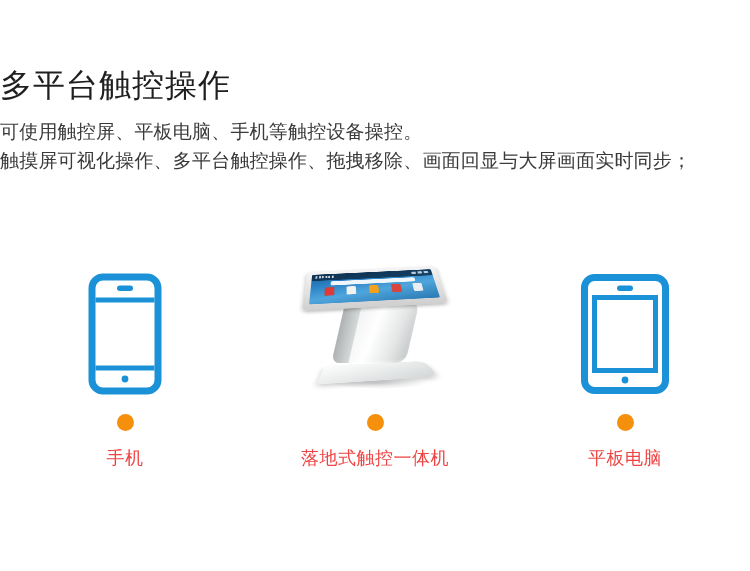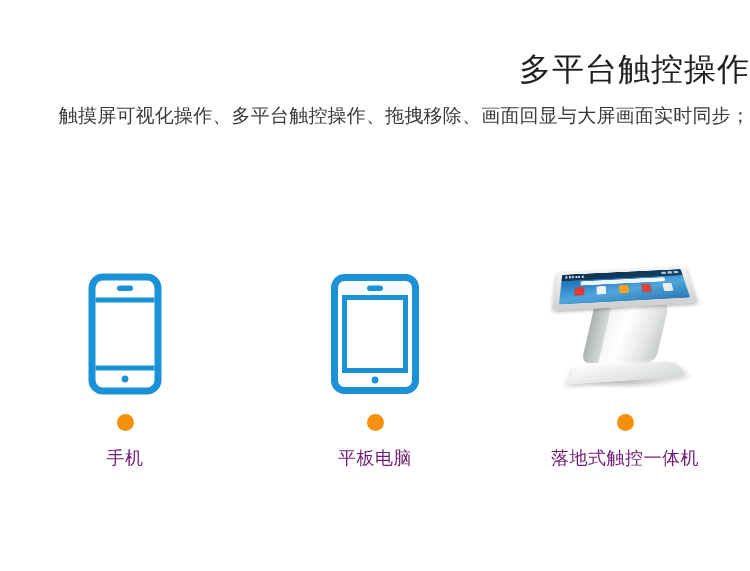--- a/index.html
+++ b/index.html
@@ -12,24 +12,24 @@
     background: #ffffff;
     font-family: "Liberation Sans", "DejaVu Sans", sans-serif;
     color: #2b2b2b;
     overflow: hidden;
     position: relative;
   }
 
   
   .header {
     position: absolute;
-    top: 0;
+    top: 16px;
     left: 0;
     width: 750px;
-    text-align: right;
+    text-align: left;
   }
   .page-title {
     margin: 0;
     padding-top: 52px;
     font-size: 32px;
     font-weight: 400;
     letter-spacing: 1px;
     line-height: 1.1;
     color: #1f1f1f;
   }
@@ -72,21 +72,21 @@
     width: 17px;
     height: 17px;
     border-radius: 50%;
     margin-top: 19px;
     flex: none;
   }
   .device-label {
     margin-top: 16px;
     font-size: 18px;
     line-height: 22px;
-    color: #701a75;
+    color: #ef4444;
     letter-spacing: 0.5px;
     white-space: nowrap;
   }
 
   
   .kiosk-wrap {
     position: relative;
     width: 160px;
     height: 150px;
   }
@@ -213,20 +213,21 @@
 
   svg { display: block; }
 </style>
 </head>
 <body>
 
 <div class="header">
   <h1 class="page-title">多平台触控操作</h1>
 
   <div class="subtitle-block">
+    <div class="subtitle-line">可使用触控屏、平板电脑、手机等触控设备操控。</div>
     <div class="subtitle-line">触摸屏可视化操作、多平台触控操作、拖拽移除、画面回显与大屏画面实时同步；</div>
   </div>
 </div>
 
 <div class="devices">
 
   <div class="device-col">
     <div class="device-art">
       <span>
         <svg width="74" height="122" viewBox="0 0 74 122">
@@ -237,73 +238,73 @@
           <circle cx="37" cy="106" r="3.4" fill="#1b91d8"></circle>
         </svg>
       </span>
     </div>
     <div class="dot" style="background:#f5900c"></div>
     <div class="device-label">手机</div>
   </div>
 
   <div class="device-col">
     <div class="device-art">
+      <div class="kiosk-wrap">
+
+        <div class="kiosk-shadow"></div>
+        <div class="kiosk-foot"></div>
+        <div class="kiosk-neck"></div>
+        <div class="kiosk-neck-shade"></div>
+
+        <div class="kiosk-screen">
+          <div class="kiosk-glass">
+
+            <div class="kiosk-statusbar">
+              <span class="kiosk-status-left">
+                <i></i>
+                  <i></i>
+                  <i></i>
+                  <i></i>
+                  <i></i>
+                  <i></i>
+              </span>
+              <span class="kiosk-status-right">
+                <i></i>
+                  <i></i>
+                  <i></i>
+              </span>
+            </div>
+
+            <div class="kiosk-searchbar"></div>
+
+            <div class="kiosk-apps">
+              <span style="background:#e03a34"></span>
+              <span style="background:#f2f2f2"></span>
+              <span style="background:#f4a11c"></span>
+              <span style="background:#d9443c"></span>
+              <span style="background:#e8eef2"></span>
+            </div>
+
+          </div>
+        </div>
+
+      </div>
+    </div>
+    <div class="dot" style="background:#f5900c"></div>
+    <div class="device-label">落地式触控一体机</div>
+  </div>
+
+  <div class="device-col">
+    <div class="device-art">
       <span>
         <svg width="90" height="122" viewBox="0 0 90 122">
           <rect x="4.5" y="4.5" width="81" height="113" rx="10" ry="10" fill="none" stroke="#1b91d8" stroke-width="7"></rect>
           <rect x="14.5" y="24.5" width="61" height="73" fill="none" stroke="#1b91d8" stroke-width="5"></rect>
           <rect x="37" y="12.5" width="16" height="5.5" rx="2.75" fill="#1b91d8"></rect>
           <circle cx="45" cy="107" r="3.4" fill="#1b91d8"></circle>
         </svg>
       </span>
     </div>
     <div class="dot" style="background:#f5900c"></div>
     <div class="device-label">平板电脑</div>
   </div>
 
-  <div class="device-col">
-    <div class="device-art">
-      <div class="kiosk-wrap">
-
-        <div class="kiosk-shadow"></div>
-        <div class="kiosk-foot"></div>
-        <div class="kiosk-neck"></div>
-        <div class="kiosk-neck-shade"></div>
-
-        <div class="kiosk-screen">
-          <div class="kiosk-glass">
-
-            <div class="kiosk-statusbar">
-              <span class="kiosk-status-left">
-                <i></i>
-                  <i></i>
-                  <i></i>
-                  <i></i>
-                  <i></i>
-                  <i></i>
-              </span>
-              <span class="kiosk-status-right">
-                <i></i>
-                  <i></i>
-                  <i></i>
-              </span>
-            </div>
-
-            <div class="kiosk-searchbar"></div>
-
-            <div class="kiosk-apps">
-              <span style="background:#e03a34"></span>
-              <span style="background:#f2f2f2"></span>
-              <span style="background:#f4a11c"></span>
-              <span style="background:#d9443c"></span>
-              <span style="background:#e8eef2"></span>
-            </div>
-
-          </div>
-        </div>
-
-      </div>
-    </div>
-    <div class="dot" style="background:#f5900c"></div>
-    <div class="device-label">落地式触控一体机</div>
-  </div>
-
 </div>
 
 </body></html>

